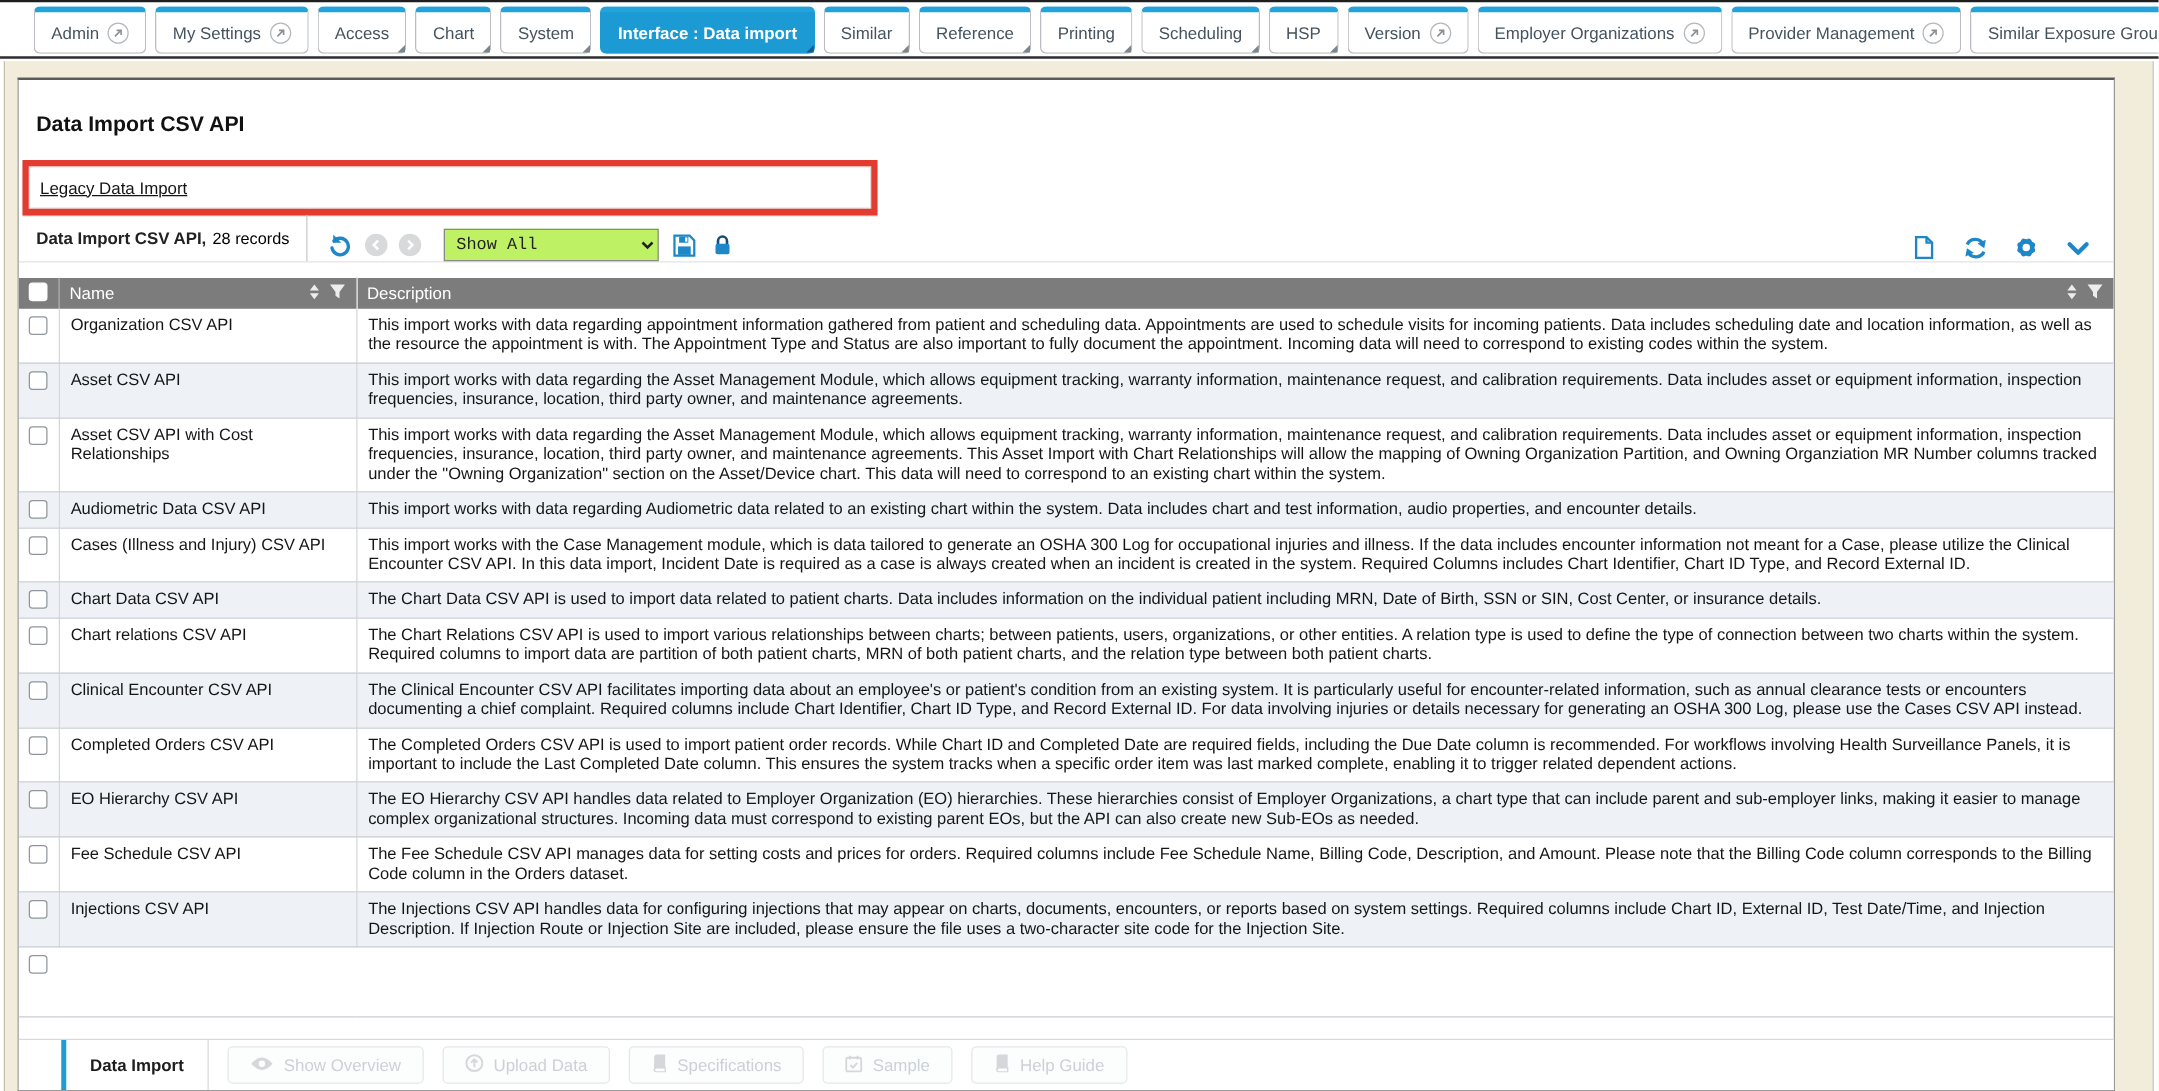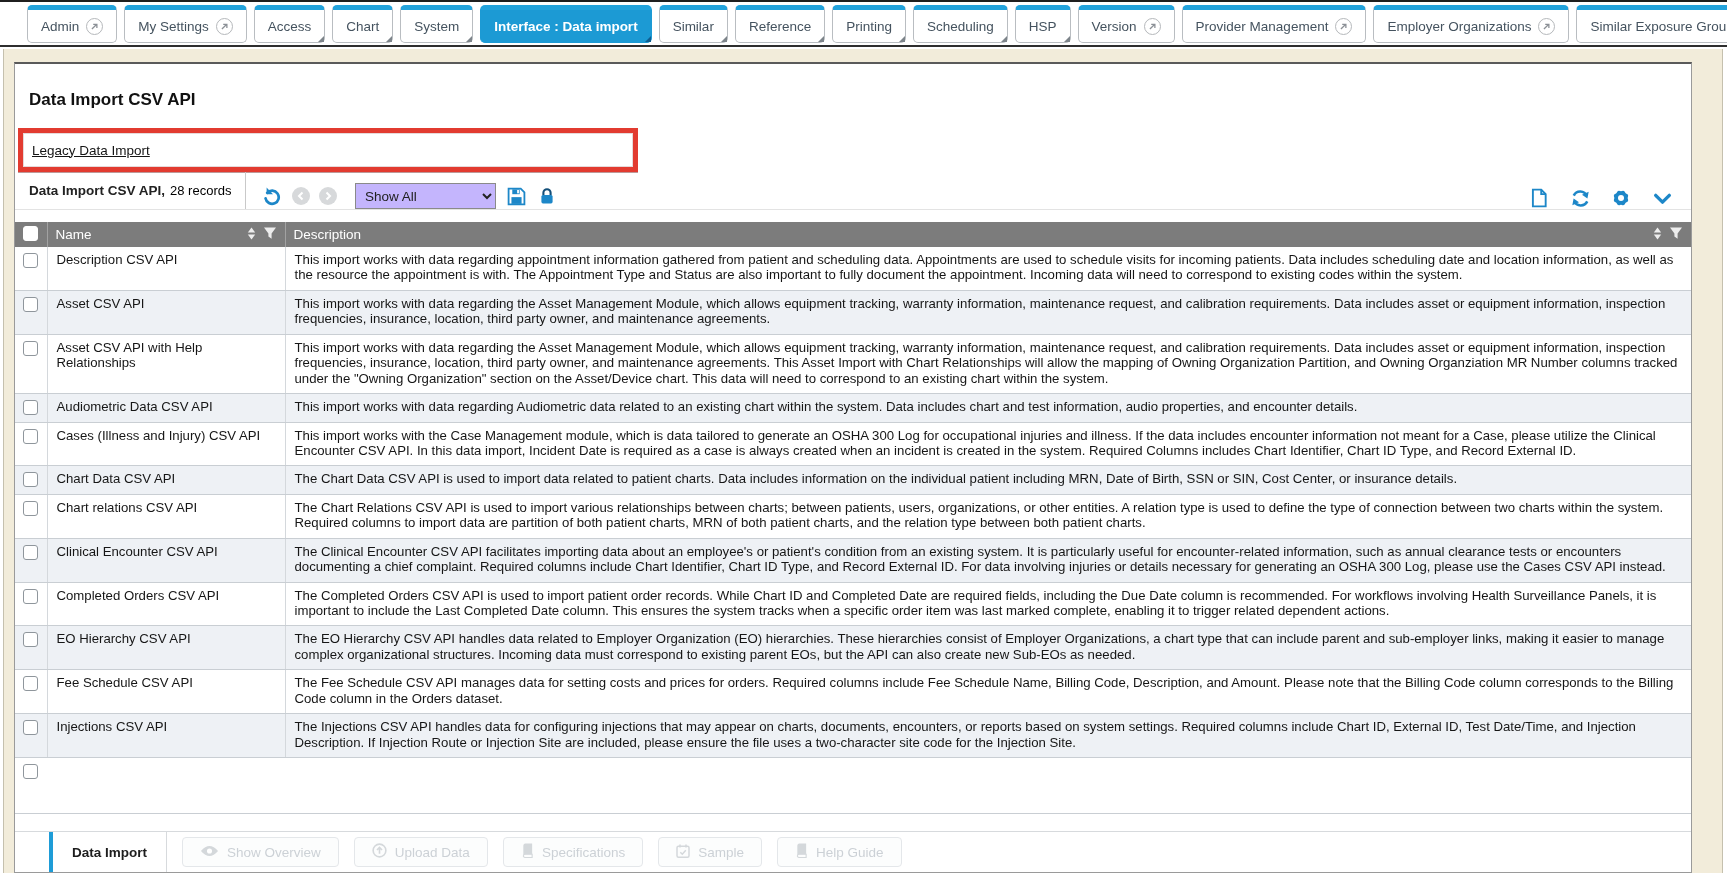--- a/index.html
+++ b/index.html
@@ -25,38 +25,38 @@
   .tab.active.fold::after { border-bottom-color:#0e5d8f; }
   .ext-ic { width:17px; height:17px; border:1px solid #b5b8bb; border-radius:50%; display:inline-flex;
     align-items:center; justify-content:center; background:#fff; flex:0 0 auto; }
 
   
   .panel { position:absolute; left:14px; top:62px; width:1678px; height:811px; background:#fff;
     border:1px solid #9a9a9a; border-top:2px solid #5a5a5a; overflow:hidden; }
 
   .page-title { position:absolute; left:14px; top:26px; font-size:17px; font-weight:bold; color:#111; }
 
-  .red-box { position:absolute; left:3px; top:64px; width:620px; height:44px;
+  .red-box { position:absolute; left:3px; top:64px; width:684px; height:44px;
     border:5px solid #e23b30; box-shadow:0 1px 0 rgba(90,0,0,.4), inset 0 0 0 1px rgba(90,0,0,.15);
     display:flex; align-items:center; padding-left:9px; background:#fff;text-align:right; }
   .legacy-link { font-size:13.5px; color:#141414; text-decoration:underline; cursor:pointer; }
 
   
   .toolbar { position:absolute; left:0; top:108px; width:100%; height:38px; display:flex; align-items:flex-end;
     border-bottom:1px solid #e3e3e3; }
   .tb-title-cell { width:231px; height:100%; display:flex; align-items:center; padding-left:14px;
     border-right:1px solid #c9c9c9; white-space:nowrap; }
   .tb-title { font-size:13.5px; font-weight:bold; color:#222; }
   .tb-records { font-size:13px; color:#000000; margin-left:5px; }
   .tb-icons { display:flex; align-items:center; gap:9px; padding-left:15px; }
   .icon-btn { width:22px; height:22px; display:inline-flex; align-items:center; justify-content:center; cursor:pointer; }
   .nav-circle { width:18px; height:18px; border-radius:50%; background:#d7d9db; display:inline-flex;
     align-items:center; justify-content:center; }
-  .tb-select { margin-left:9px; width:141px; height:26px; font-size:13.5px; font-family:Liberation Sans, sans-serif;
-    border:1px solid #8a8a8a; background:#c4b5fd; color:#222; padding-left:5px; }
+  .tb-select { margin-left:9px; width:172px; height:26px; font-size:13.5px; font-family:Liberation Mono, monospace;
+    border:1px solid #8a8a8a; background:#bef264; color:#222; padding-left:5px; }
   .tb-right { margin-left:auto; display:flex; align-items:center; gap:19px; padding-right:18px; }
 
   
   .table-wrap { position:absolute; left:0; top:158px; width:100%; bottom:0; overflow:hidden; }
   table.grid { width:100%; border-collapse:collapse; table-layout:fixed; }
   table.grid col.c1 { width:32px; } table.grid col.c2 { width:238px; }
   thead th { background:#7c7c7c; color:#fff; font-weight:normal; font-size:13.5px; text-align:left;
     height:25px; padding:0 8px; border-right:1px solid #a2a2a2; position:relative; }
   thead th:last-child { border-right:none;margin-top:43px; }
   .th-flex { display:flex; align-items:center; }
@@ -134,29 +134,29 @@
       </div>
     <div class="tab">
       <span>Version</span>
       <span class="ext-ic">
           <svg width="11" height="11" viewBox="0 0 12 12">
             <path d="M3.2 8.8 L8.2 3.8 M4.6 3.6 h4 v4" fill="none" stroke="#8b9096" stroke-width="1.4"></path>
           </svg>
         </span>
     </div>
     <div class="tab">
-      <span>Provider Management</span>
+      <span>Employer Organizations</span>
       <span class="ext-ic">
           <svg width="11" height="11" viewBox="0 0 12 12">
             <path d="M3.2 8.8 L8.2 3.8 M4.6 3.6 h4 v4" fill="none" stroke="#8b9096" stroke-width="1.4"></path>
           </svg>
         </span>
     </div>
     <div class="tab">
-      <span>Employer Organizations</span>
+      <span>Provider Management</span>
       <span class="ext-ic">
           <svg width="11" height="11" viewBox="0 0 12 12">
             <path d="M3.2 8.8 L8.2 3.8 M4.6 3.6 h4 v4" fill="none" stroke="#8b9096" stroke-width="1.4"></path>
           </svg>
         </span>
     </div>
     <div class="tab">
       <span>Similar Exposure Groups (SEGs)</span>
 
     </div>
@@ -281,31 +281,31 @@
                         <path d="M1 1.5 h12 L8.6 7.6 V12.8 l-3.2-2.2 V7.6 z" fill="#ededed"></path>
                       </svg></span>
                 </span>
               </span>
             </th>
           </tr>
         </thead>
         <tbody>
           <tr>
             <td class="c-check"><input type="checkbox" class="cb" style=""></td>
-            <td class="c-name">Description CSV API</td>
+            <td class="c-name">Organization CSV API</td>
             <td class="c-desc">This import works with data regarding appointment information gathered from patient and scheduling data. Appointments are used to schedule visits for incoming patients. Data includes scheduling date and location information, as well as the resource the appointment is with. The Appointment Type and Status are also important to fully document the appointment. Incoming data will need to correspond to existing codes within the system.</td>
           </tr>
           <tr>
             <td class="c-check"><input type="checkbox" class="cb" style=""></td>
             <td class="c-name">Asset CSV API</td>
             <td class="c-desc">This import works with data regarding the Asset Management Module, which allows equipment tracking, warranty information, maintenance request, and calibration requirements. Data includes asset or equipment information, inspection frequencies, insurance, location, third party owner, and maintenance agreements.</td>
           </tr>
           <tr>
             <td class="c-check"><input type="checkbox" class="cb" style=""></td>
-            <td class="c-name">Asset CSV API with Help Relationships</td>
+            <td class="c-name">Asset CSV API with Cost Relationships</td>
             <td class="c-desc">This import works with data regarding the Asset Management Module, which allows equipment tracking, warranty information, maintenance request, and calibration requirements. Data includes asset or equipment information, inspection frequencies, insurance, location, third party owner, and maintenance agreements. This Asset Import with Chart Relationships will allow the mapping of Owning Organization Partition, and Owning Organziation MR Number columns tracked under the "Owning Organization" section on the Asset/Device chart. This data will need to correspond to an existing chart within the system.</td>
           </tr>
           <tr>
             <td class="c-check"><input type="checkbox" class="cb" style=""></td>
             <td class="c-name">Audiometric Data CSV API</td>
             <td class="c-desc">This import works with data regarding Audiometric data related to an existing chart within the system. Data includes chart and test information, audio properties, and encounter details.</td>
           </tr>
           <tr>
             <td class="c-check"><input type="checkbox" class="cb" style=""></td>
             <td class="c-name">Cases (Illness and Injury) CSV API</td>

